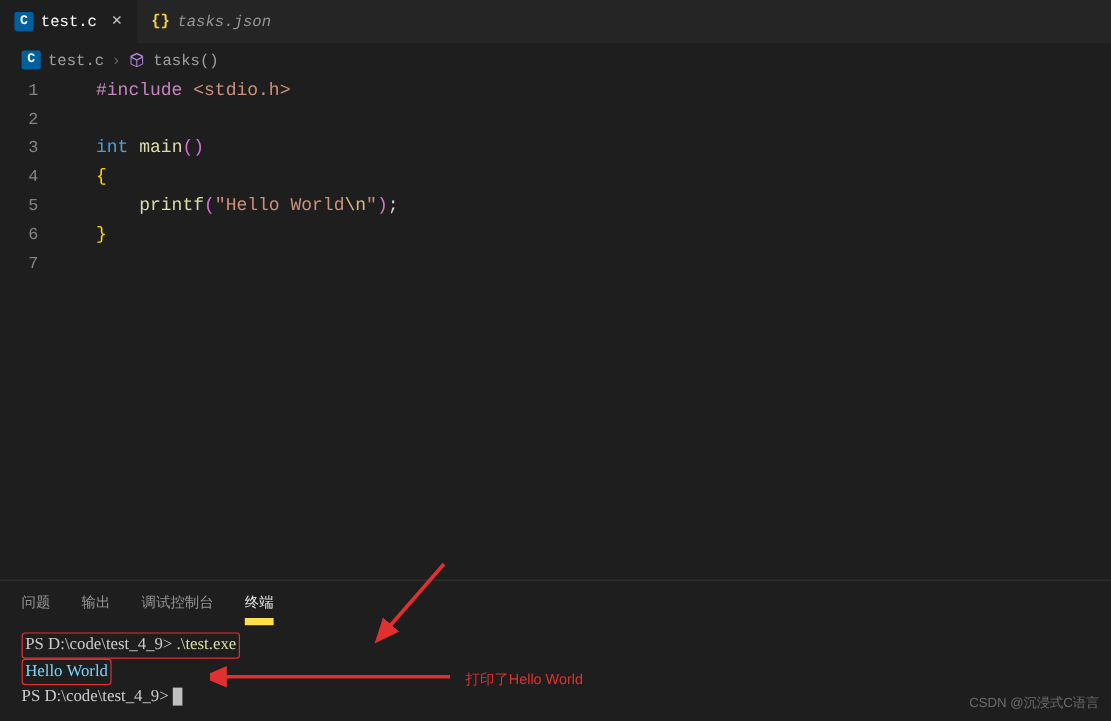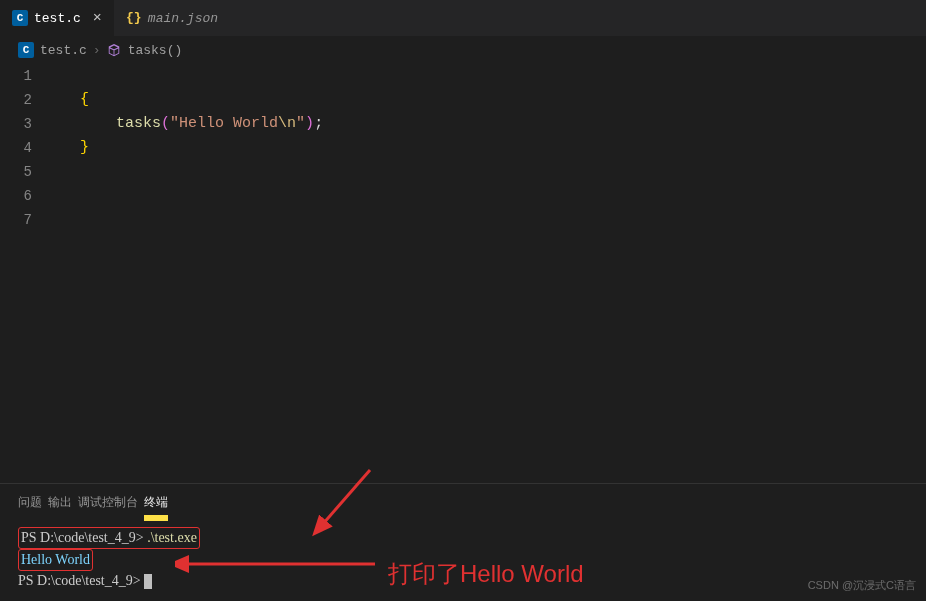--- a/index.html
+++ b/index.html
@@ -78,21 +78,21 @@
 .kw-punc { color: #d4d4d4; }
 .panel {
   position: absolute;
   bottom: 0; left: 0; right: 0;
   height: 118px;
   background: #1e1e1e;
   border-top: 1px solid #333;
 }
 .panel-tabs {
   display: flex;
-  gap: 6px;
+  gap: 26px;
   padding: 10px 18px 4px;
   font-size: 12px;
   color: #969696;
 }
 .panel-tab { cursor: pointer; padding-bottom: 4px; }
 .panel-tab.active { color: #e7e7e7; border-bottom: 6px solid #fde047; }
 .terminal {
   padding: 2px 18px;
   font-size: 14px;
   line-height: 20px;
@@ -115,21 +115,21 @@
   color: #7dd3fc;
 }
 .cursor-block {
   display: inline-block; width: 8px; height: 15px;
   background: #bfbfbf; vertical-align: middle;
 }
 .annot {
   position: absolute;
   color: #e03131;
   font-family: "Microsoft YaHei", sans-serif;
-  font-size: 24px;
+  font-size: 12px;
 }
 .watermark {
   position: absolute;
   right: 10px; bottom: 8px;
   color: rgba(200,200,200,0.45);
   font-family: "Microsoft YaHei", sans-serif;
   font-size: 11px;
 }
 svg.arrow { position: absolute; pointer-events: none; }
 </style>
@@ -137,21 +137,21 @@
 <body>
 
 <div class="tabs">
   <div class="tab active">
     <span class="c-icon">C</span>
     <span>test.c</span>
     <span class="close">×</span>
   </div>
   <div class="tab">
     <span class="json-icon">{}</span>
-    <span style="font-style:italic">main.json</span>
+    <span style="font-style:italic">tasks.json</span>
   </div>
 </div>
 
 <div class="breadcrumb">
   <span class="c-icon">C</span>
   <span>test.c</span>
   <span class="chev">›</span>
   <span class="cube-icon">
     <svg width="14" height="14" viewBox="0 0 16 16">
         <path fill="#b180d7" d="M8 1l6 3v8l-6 3-6-3V4l6-3zm0 1.8L3.5 5 8 7.2 12.5 5 8 2.8zM3 6.2v5.3l4.5 2.2V8.4L3 6.2zm10 0L8.5 8.4v5.3L13 11.5V6.2z"></path>
@@ -164,23 +164,25 @@
   <div class="gutter">
     <div>1</div>
     <div>2</div>
     <div>3</div>
     <div>4</div>
     <div>5</div>
     <div>6</div>
     <div>7</div>
   </div>
   <div class="code">
+    <div style="padding-left:30px"><span class="kw-include">#include</span><span class="kw-inc-target"> &lt;stdio.h&gt;</span></div>
     <div></div>
+    <div style="padding-left:30px"><span class="kw-type">int</span><span> </span><span class="kw-fn">main</span><span class="kw-paren">(</span><span class="kw-paren">)</span></div>
     <div style="padding-left:30px"><span class="kw-brace">{</span></div>
-    <div style="padding-left:30px"><span>    </span><span class="kw-fn">tasks</span><span class="kw-paren">(</span><span class="kw-str">"Hello World</span><span class="kw-esc">\n</span><span class="kw-str">"</span><span class="kw-paren">)</span><span class="kw-punc">;</span></div>
+    <div style="padding-left:30px"><span>    </span><span class="kw-fn">printf</span><span class="kw-paren">(</span><span class="kw-str">"Hello World</span><span class="kw-esc">\n</span><span class="kw-str">"</span><span class="kw-paren">)</span><span class="kw-punc">;</span></div>
     <div style="padding-left:30px"><span class="kw-brace">}</span></div>
   </div>
 </div>
 
 <div class="panel">
   <div class="panel-tabs">
     <div class="panel-tab">问题</div>
     <div class="panel-tab">输出</div>
     <div class="panel-tab">调试控制台</div>
     <div class="panel-tab active">终端</div>

